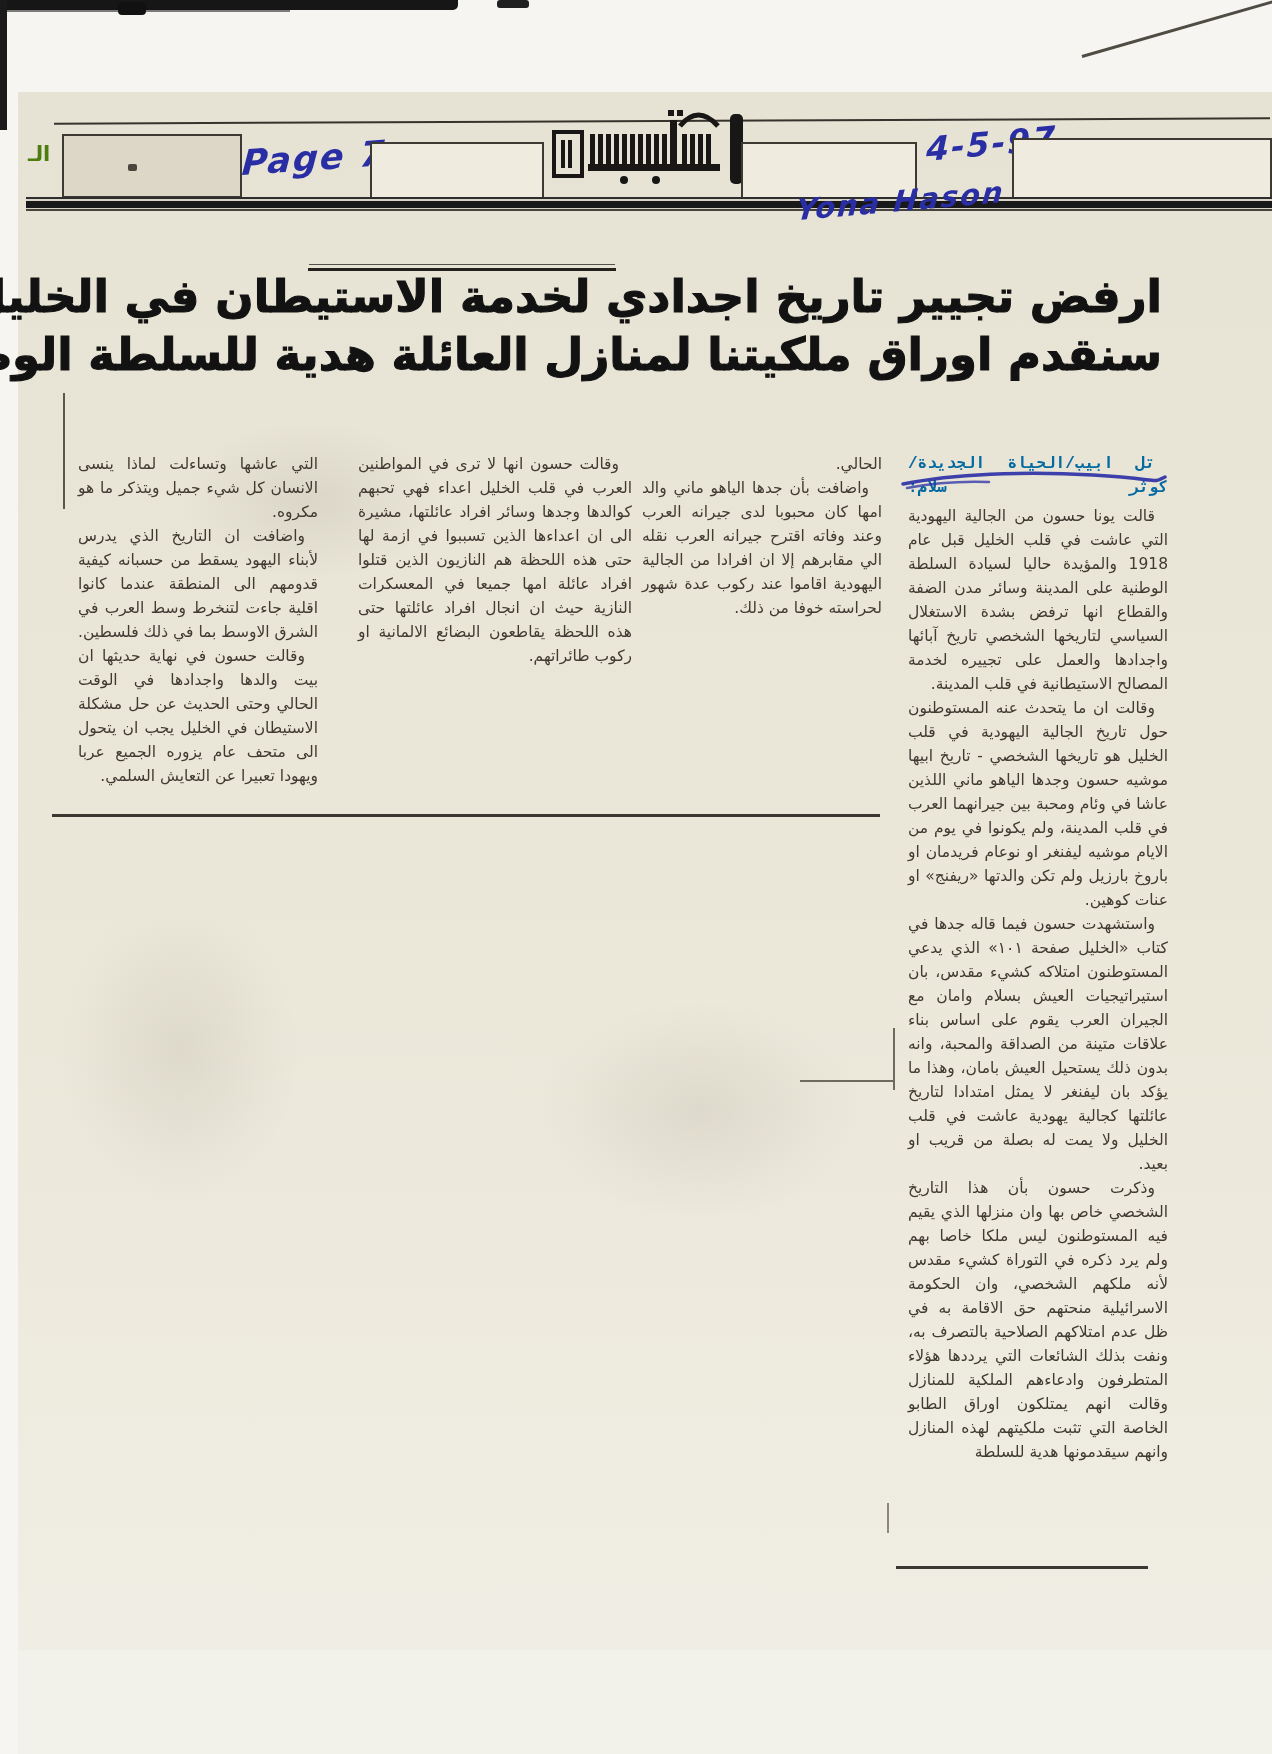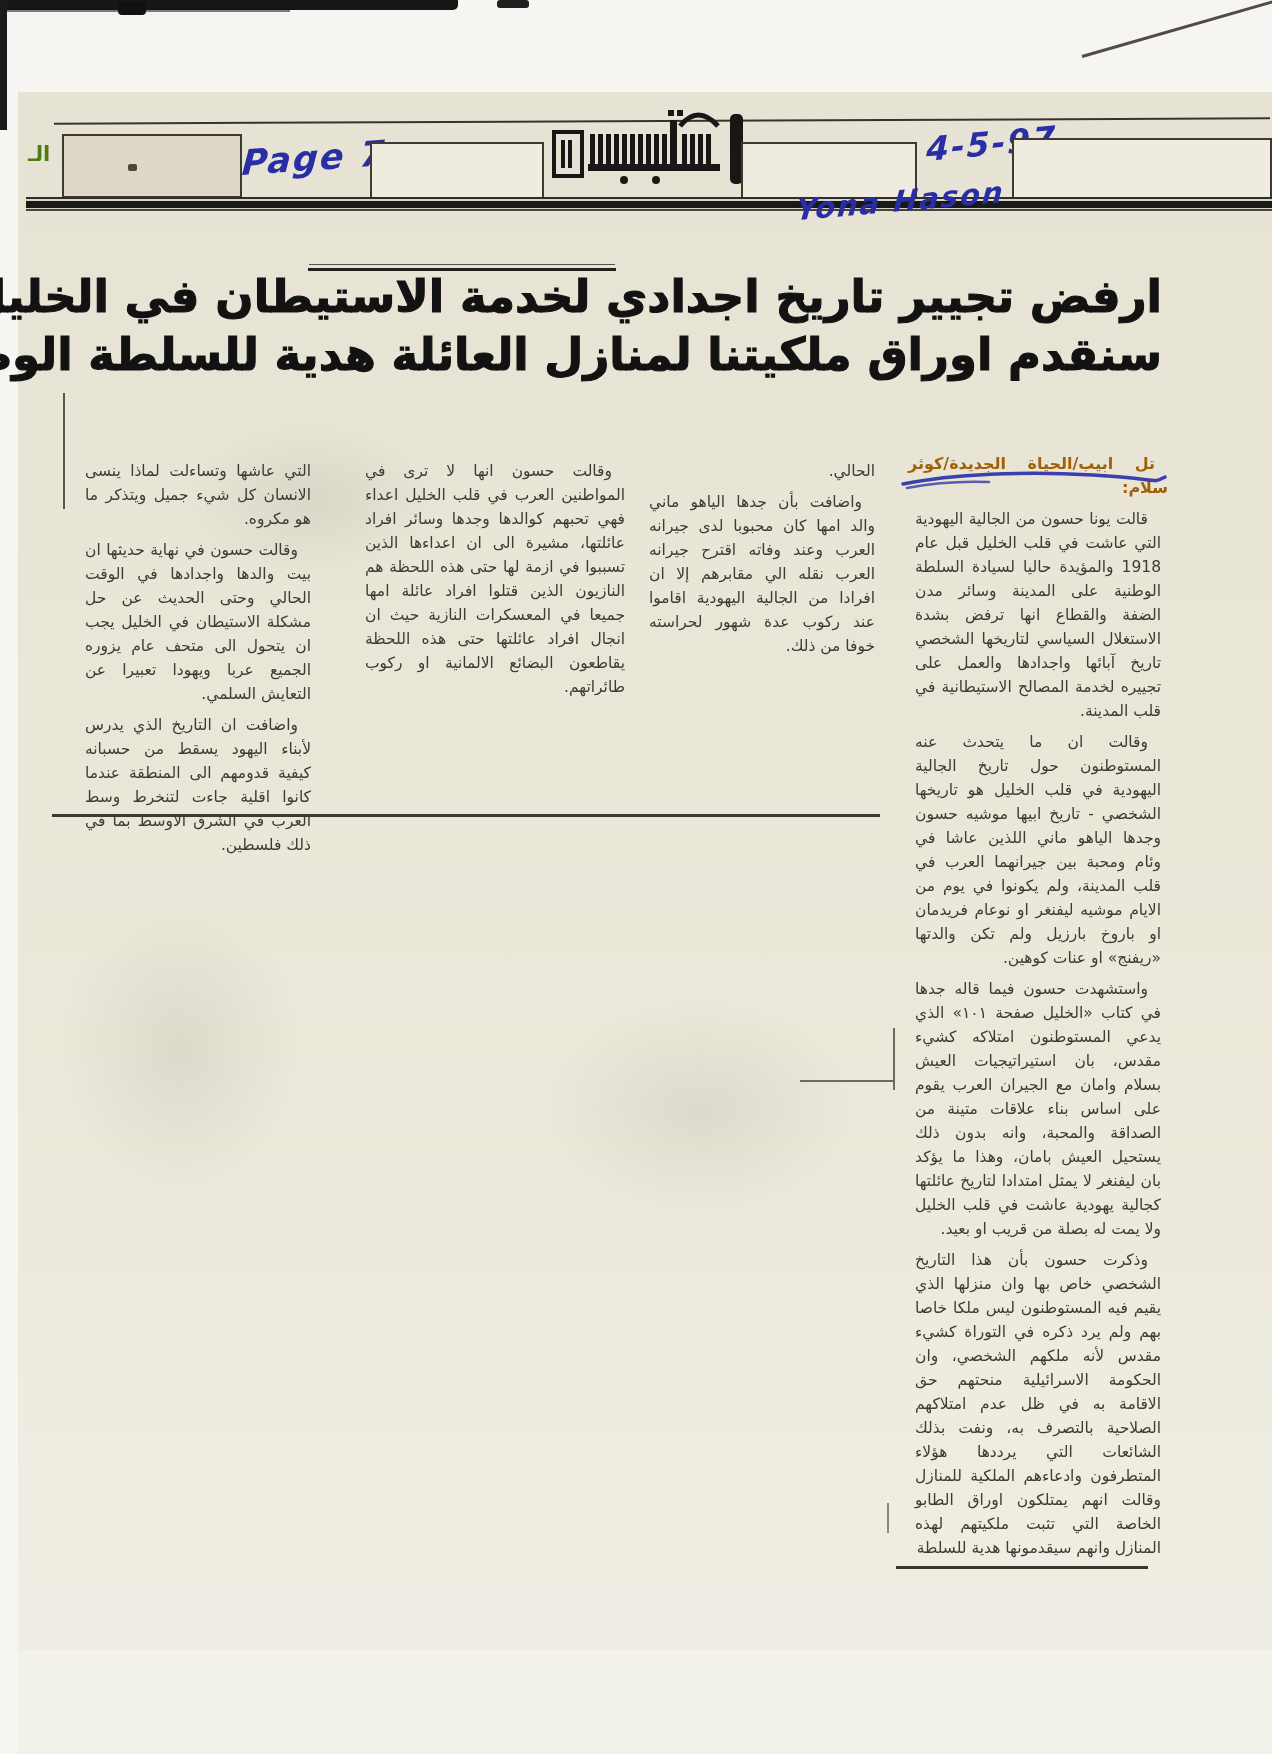--- a/index.html
+++ b/index.html
@@ -39,28 +39,28 @@
             font-weight:bold;color:#121212;font-size:45px;
             -webkit-text-stroke:1.1px #121212;
             display:flex;justify-content:space-between;}
   .headline span{flex:0 0 auto;}
   #headline1{top:270px;}
   #headline2{top:328px;}
 
   
   .col{position:absolute;top:452px;direction:rtl;text-align:justify;
        font-size:15.5px;line-height:24px;color:#403a33;}
-  .col p{margin:7px;text-indent:13px;}
+  .col p{margin:0;text-indent:13px;}
   .col p.cont{text-indent:0;}
   #col1{left:908px;width:260px;}
   #col2{left:642px;width:240px;}
   #col3{left:358px;width:274px;}
   #col4{left:78px;width:240px;}
   #dateline{font-weight:bold;font-size:16px;margin:0 0 4px 0;text-align:justify;
-            text-align-last:justify;color:#a16207;}
+            text-align-last:justify;color:#0369a1;font-family:Liberation Mono, monospace;}
   #dateline-underline{position:absolute;left:893px;top:466px;z-index:5;pointer-events:none;}
 
   .rule{position:absolute;background:#3b3831;}
   #rule-left-cols{left:52px;top:814px;width:828px;height:3px;}
   #rule-col1-end{left:896px;top:1566px;width:252px;height:3px;}
   #vline-left{left:63px;top:393px;width:2px;height:116px;background:#5a564c;}
   #vline-col1a{left:893px;top:1028px;width:2px;height:62px;background:#6e6a60;}
   #hline-col1a{left:800px;top:1080px;width:95px;height:2px;background:#6e6a60;}
   #vline-col1b{left:887px;top:1503px;width:2px;height:30px;background:#8d8879;}
 
@@ -155,22 +155,22 @@
     <p class="cont">الحالي.</p>
     <p>واضافت بأن جدها الياهو ماني والد امها كان محبوبا لدى جيرانه العرب وعند وفاته اقترح جيرانه العرب نقله الي مقابرهم إلا ان افرادا من الجالية اليهودية اقاموا عند ركوب عدة شهور لحراسته خوفا من ذلك.</p>
   </div>
 
   <div class="col" id="col3">
     <p>وقالت حسون انها لا ترى في المواطنين العرب في قلب الخليل اعداء فهي تحبهم كوالدها وجدها وسائر افراد عائلتها، مشيرة الى ان اعداءها الذين تسببوا في ازمة لها حتى هذه اللحظة هم النازيون الذين قتلوا افراد عائلة امها جميعا في المعسكرات النازية حيث ان انجال افراد عائلتها حتى هذه اللحظة يقاطعون البضائع الالمانية او ركوب طائراتهم.</p>
   </div>
 
   <div class="col" id="col4">
     <p class="cont">التي عاشها وتساءلت لماذا ينسى الانسان كل شيء جميل ويتذكر ما هو مكروه.</p>
+    <p>واضافت ان التاريخ الذي يدرس لأبناء اليهود يسقط من حسبانه كيفية قدومهم الى المنطقة عندما كانوا اقلية جاءت لتنخرط وسط العرب في الشرق الاوسط بما في ذلك فلسطين.</p>
     <p>وقالت حسون في نهاية حديثها ان بيت والدها واجدادها في الوقت الحالي وحتى الحديث عن حل مشكلة الاستيطان في الخليل يجب ان يتحول الى متحف عام يزوره الجميع عربا ويهودا تعبيرا عن التعايش السلمي.</p>
-    <p>واضافت ان التاريخ الذي يدرس لأبناء اليهود يسقط من حسبانه كيفية قدومهم الى المنطقة عندما كانوا اقلية جاءت لتنخرط وسط العرب في الشرق الاوسط بما في ذلك فلسطين.</p>
   </div>
 
   <div class="rule" id="vline-left"></div>
   <div class="rule" id="rule-left-cols"></div>
   <div class="rule" id="rule-col1-end"></div>
   <div class="rule" id="vline-col1a"></div>
   <div class="rule" id="hline-col1a"></div>
   <div class="rule" id="vline-col1b"></div>
 
 </div>

